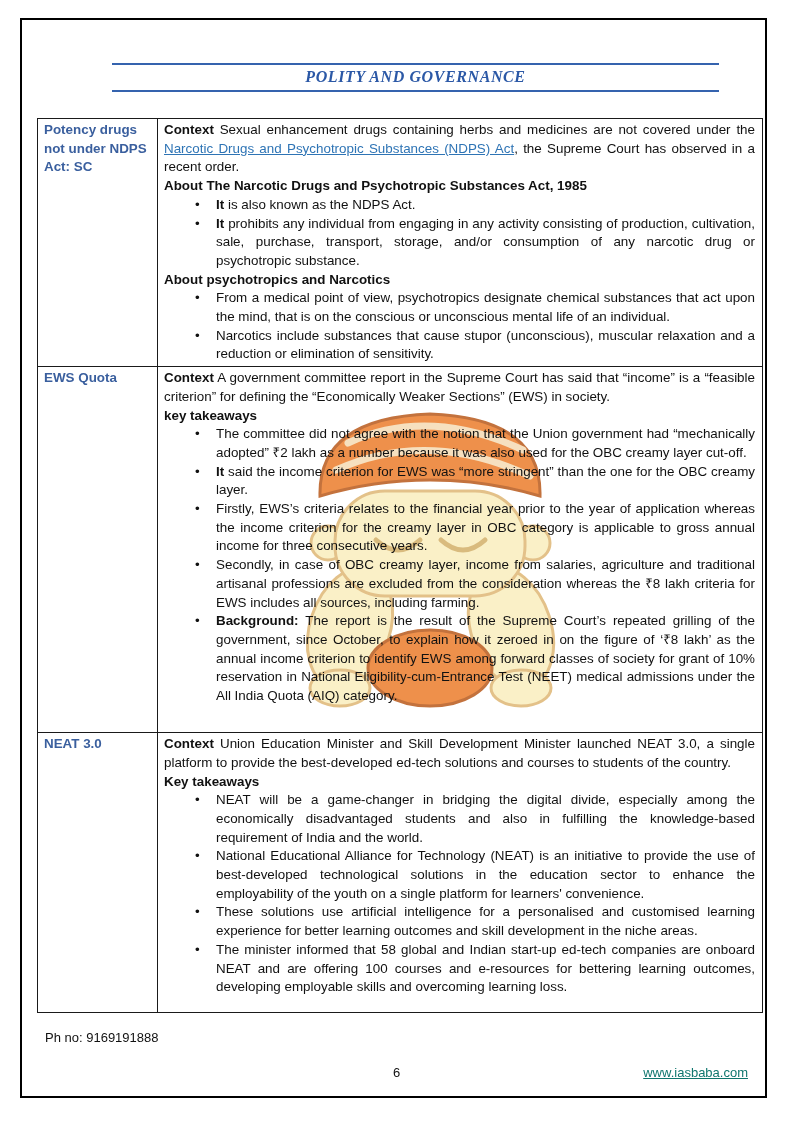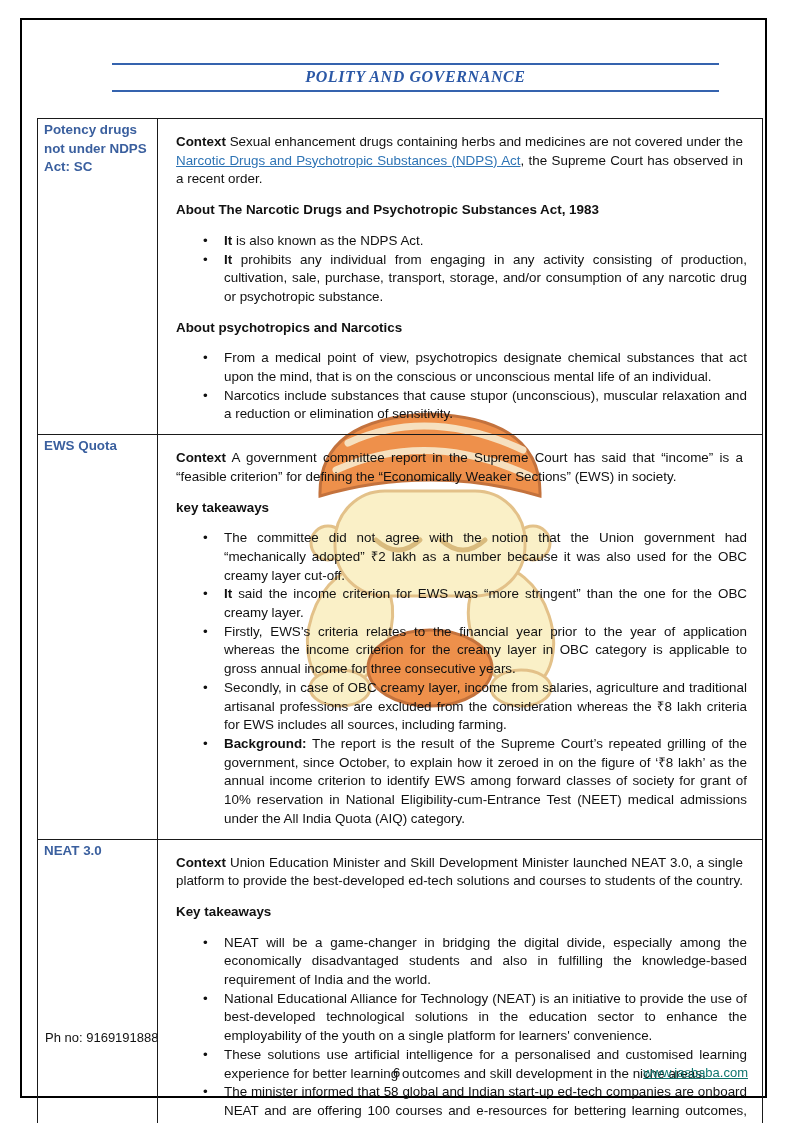--- a/index.html
+++ b/index.html
@@ -14,23 +14,23 @@
         font-style:italic;font-weight:bold;font-size:16px;color:#2B58A6;letter-spacing:.6px;}
   
   .watermark{position:absolute;left:288px;top:388px;width:285px;height:330px;z-index:0;}
   
   table.topics{position:absolute;left:37px;top:118px;width:725px;z-index:1;
         border-collapse:collapse;table-layout:fixed;background:transparent;}
   table.topics td{border:1.4px solid #1a1a1a;vertical-align:top;padding:2px 7px 2px 6px;box-sizing:border-box;}
   td.topic-cell{width:120px;color:#3A5F9E;font-weight:bold;font-size:13.4px;line-height:18.5px;padding-top:4px;}
   td.content-cell{font-size:13.4px;line-height:18.7px;}
   .r1{height:243px}.r2{height:366px}.r3{height:280px}
-  p{margin:12px;text-align:justify;}
+  p{margin:0;text-align:justify;}
   .bold{font-weight:bold;}
-  ul{margin:8px;padding:0 0 0 52px;list-style:none;}
+  ul{margin:0;padding:0 0 0 52px;list-style:none;}
   li{text-align:justify;position:relative;}
   li::before{content:"\2022";position:absolute;left:-21px;top:0;}
   .doc-link{color:#2E74B5;text-decoration:underline;cursor:pointer;}
   
   .footer-phone{position:absolute;left:45px;top:1030px;font-size:13px;z-index:2;}
   .footer-page{position:absolute;left:0;top:1065px;width:793px;text-align:center;font-size:13px;z-index:2;}
   .footer-site{position:absolute;right:45px;top:1065px;font-size:13px;color:#0f766e;
         text-decoration:underline;z-index:3;cursor:pointer;}
 </style>
 </head>
@@ -70,21 +70,21 @@
     <colgroup>
         <col style="width:120px">
         <col style="width:605px">
       </colgroup>
 
     <tbody>
         <tr>
       <td class="topic-cell r1">Potency drugs not under NDPS Act: SC</td>
       <td class="content-cell r1">
         <p><span class="bold">Context</span><span> Sexual enhancement drugs containing herbs and medicines are not covered under the </span><a class="doc-link" href="#">Narcotic Drugs and Psychotropic Substances (NDPS) Act</a><span>, the Supreme Court has observed in a recent order.</span></p>
-        <p class="bold">About The Narcotic Drugs and Psychotropic Substances Act, 1983</p>
+        <p class="bold">About The Narcotic Drugs and Psychotropic Substances Act, 1985</p>
         <ul>
           <li><span class="bold">It</span><span> is also known as the NDPS Act.</span></li>
           <li><span class="bold">It</span><span> prohibits any individual from engaging in any activity consisting of production, cultivation, sale, purchase, transport, storage, and/or consumption of any narcotic drug or psychotropic substance.</span></li>
         </ul>
         <p class="bold">About psychotropics and Narcotics</p>
         <ul>
           <li><span class="bold"></span><span>From a medical point of view, psychotropics designate chemical substances that act upon the mind, that is on the conscious or unconscious mental life of an individual.</span></li>
           <li><span class="bold"></span><span>Narcotics include substances that cause stupor (unconscious), muscular relaxation and a reduction or elimination of sensitivity.</span></li>
         </ul>
       </td>

